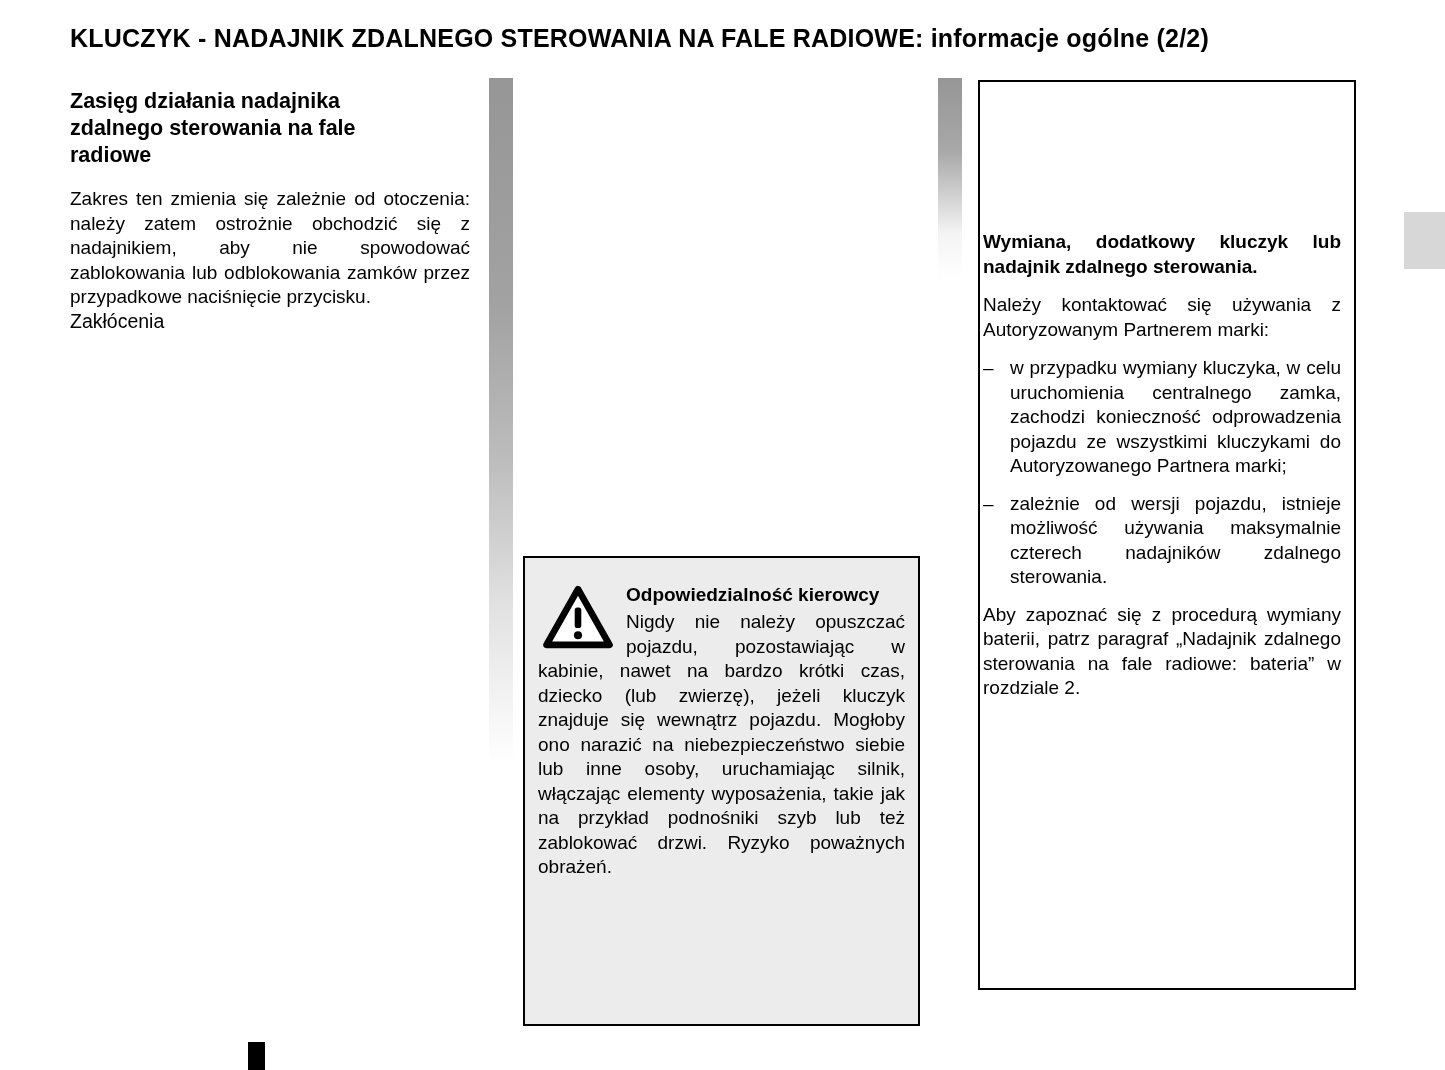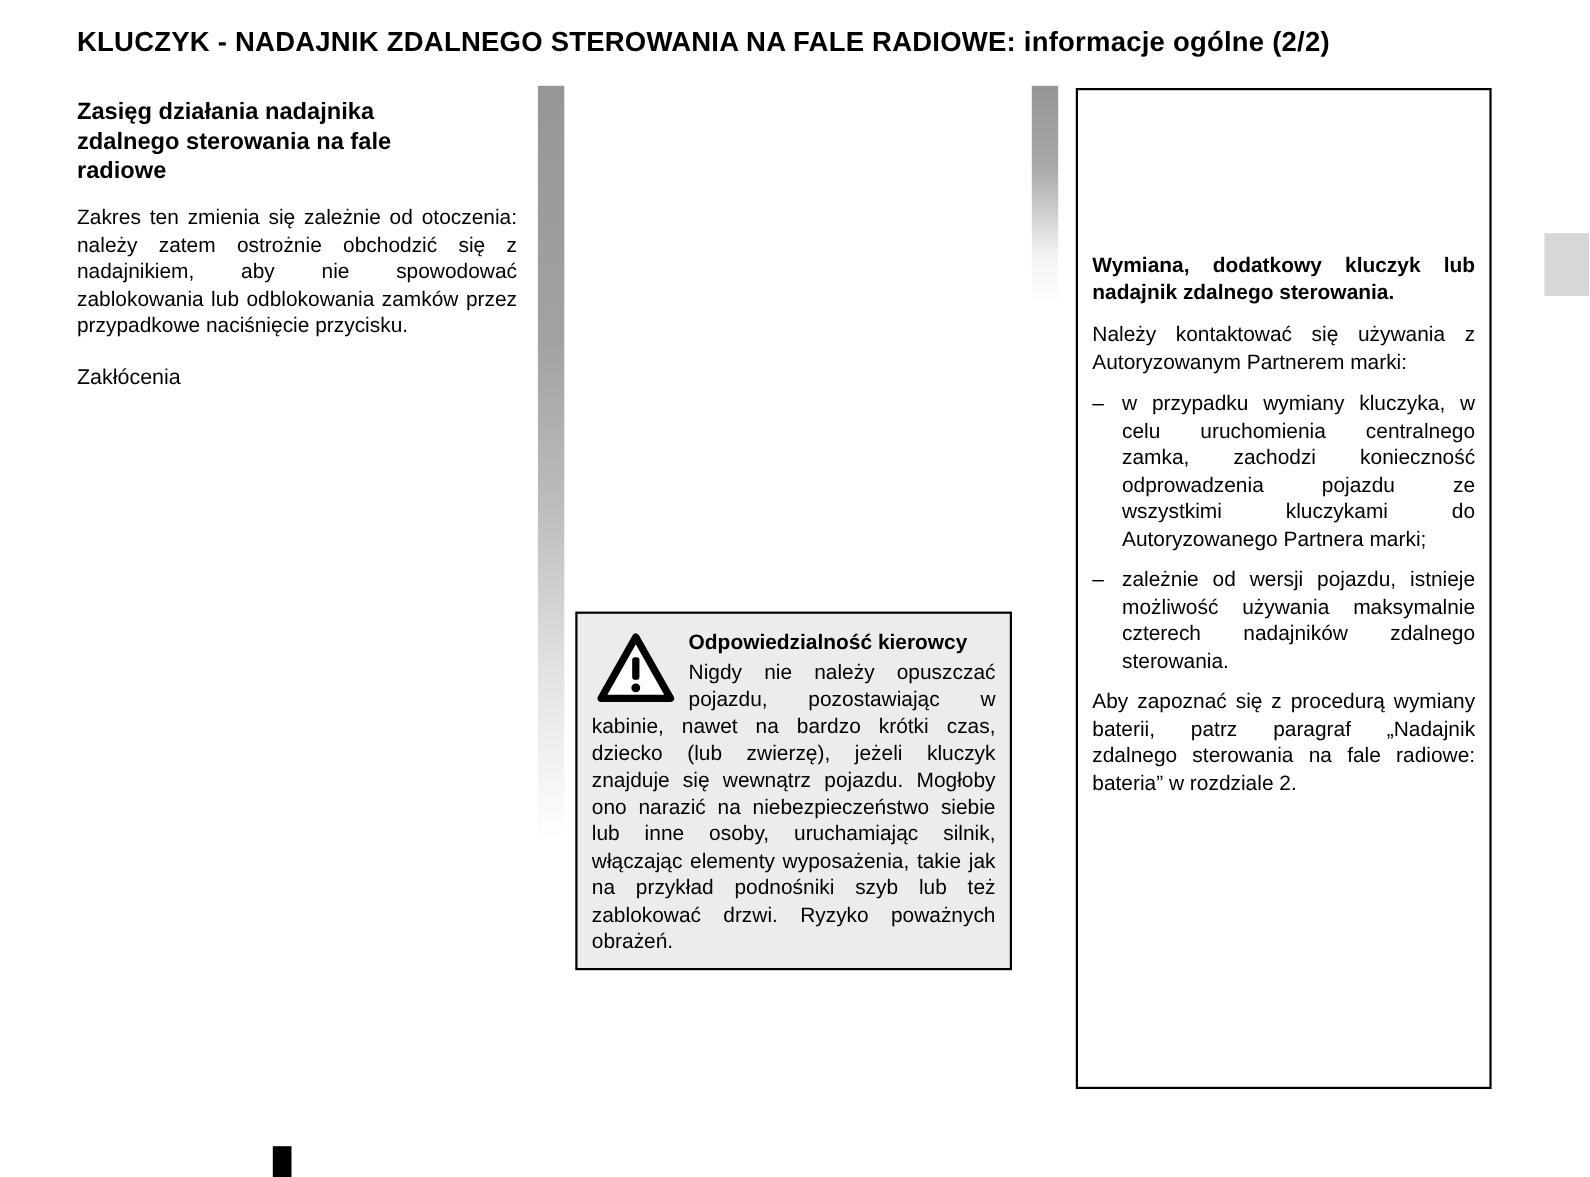--- a/index.html
+++ b/index.html
@@ -36,21 +36,21 @@
     font-weight: 700;
     line-height: 27px;
     max-width: 352px;
     margin-bottom: 18px;
   }
   .body-text {
     font-size: 19px;
     line-height: 24.5px;
     text-align: justify;
   }
-  .left-col .para1 { margin-bottom: 22px; }
+  .left-col .para1 { }
   .sub-heading {
     font-size: 19.5px;
     font-weight: 400;
     margin-bottom: 12px;
   }
 
   
   .divider {
     width: 24px;
     top: 78px;
@@ -65,25 +65,25 @@
     left: 938px;
     background: linear-gradient(to bottom,
       #969696 0%, #a8a8a8 8%, #d2d2d2 13%, #f4f4f4 17%, #ffffff 22%);
   }
 
   
   .warning-box {
     left: 523px;
     top: 556px;
     width: 397px;
-    height: 326px;
+    height: 470px;
     box-sizing: border-box;
     border: 2px solid #000000;
     background: #ececec;
-    padding: 14px 13px;
+    padding: 24px 13px;
   }
   .warning-icon {
     float: left;
     width: 76px;
     height: 66px;
     margin: 2px 10px 4px 2px;
   }
   .warning-heading {
     font-size: 19px;
     font-weight: 700;
@@ -98,21 +98,21 @@
 
   
   .right-box {
     left: 978px;
     top: 80px;
     width: 378px;
     height: 910px;
     box-sizing: border-box;
     border: 2.5px solid #000000;
     background: #ffffff;
-    padding: 148px 13px 0 13px;
+    padding: 148px 13px 0 3px;
   }
   .right-box .box-heading {
     font-size: 19px;
     font-weight: 700;
     line-height: 24.5px;
     text-align: justify;
     margin-bottom: 14px;
   }
   .right-box .para { margin-bottom: 14px; }
   .bullet-list { margin: 0 0 6px 0; }

